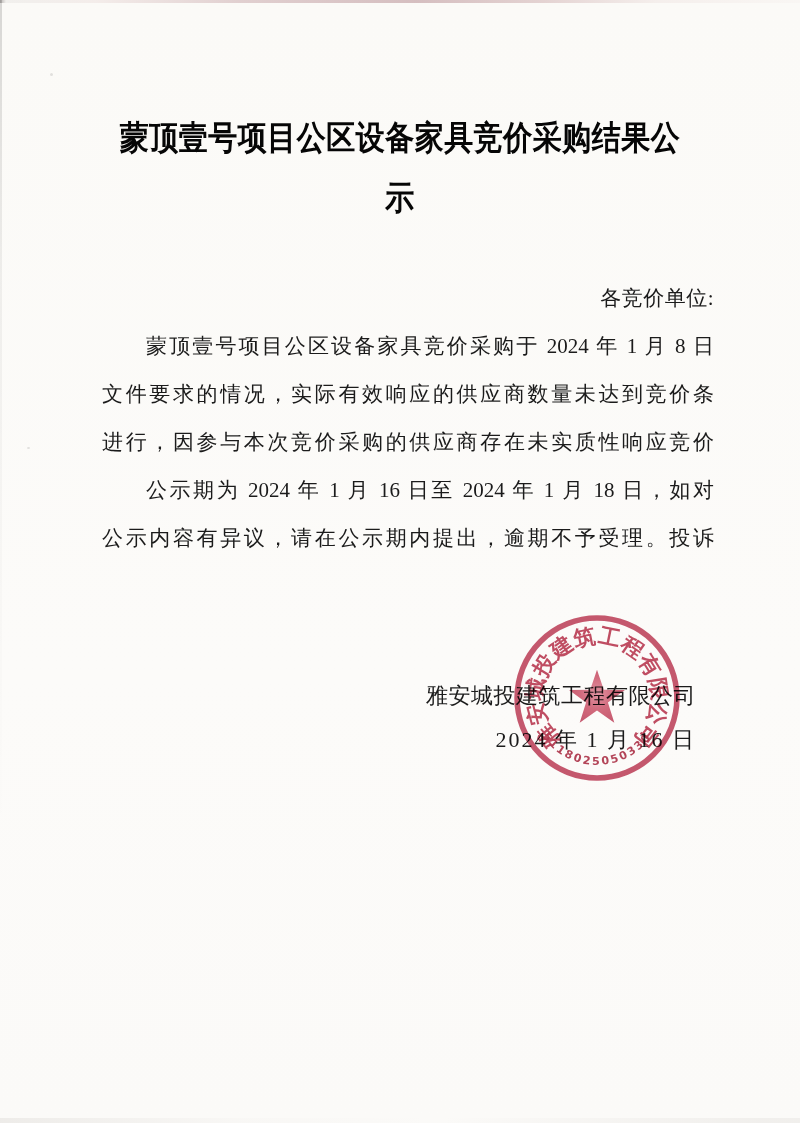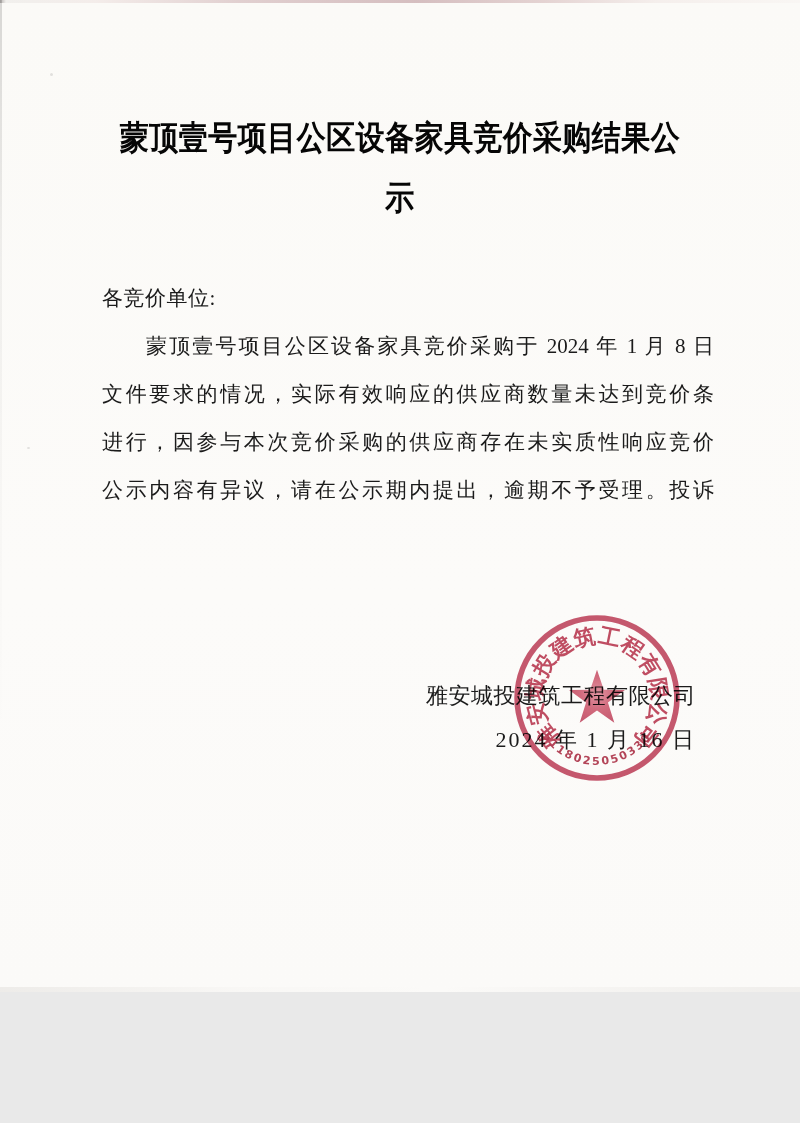--- a/index.html
+++ b/index.html
@@ -3,21 +3,21 @@
 <meta charset="utf-8">
 <style>
   html,body { margin:0; padding:0; }
   body {
     width:800px; height:1123px;
     font-family:"Liberation Serif","DejaVu Serif",serif;
     background:#e9e9e9;
   }
   .page {
     position:relative;
-    width:800px; height:992px;
+    width:800px; height:1123px;
     background:linear-gradient(180deg,#fbfaf7 0%, #fcfbf9 60%, #fbfaf8 100%);
     overflow:hidden;
     color:#1b1b1b;
   }
   
   .scan-top {
     position:absolute; top:0; left:0; right:0; height:3px;
     background:linear-gradient(90deg,
       rgba(60,50,50,.35) 0px, rgba(60,50,50,.05) 6px,
       rgba(180,120,120,.10) 12%, rgba(150,85,95,.26) 30%,
@@ -47,21 +47,21 @@
   }
 
   
   .doc-body {
     position:absolute; left:102px; top:274px; width:612px;
     font-size:21px; line-height:48px; color:#1b1b1b;
   }
   .bline { height:48px; }
   .just { text-align:justify; text-align-last:justify; }
   .indent { padding-left:44px; }
-  .left { text-align:left; letter-spacing:0.5px; }
+  .left { text-align:right; letter-spacing:0.5px; }
 
   
   .signature {
     position:absolute; right:104px; top:674px; width:400px;
     text-align:right; font-size:22px; line-height:44px; color:#1b1b1b;
     letter-spacing:0.5px;
   }
   .signature .date { letter-spacing:2px; }
 
   
@@ -95,20 +95,21 @@
   <div class="doc-title">
     <div>蒙顶壹号项目公区设备家具竞价采购结果公</div>
     <div>示</div>
   </div>
 
   <div class="doc-body">
     <div class="bline left">各竞价单位:</div>
     <div class="bline just indent">蒙顶壹号项目公区设备家具竞价采购于 2024 年 1 月 8 日</div>
     <div class="bline just">文件要求的情况，实际有效响应的供应商数量未达到竞价条</div>
     <div class="bline just">进行，因参与本次竞价采购的供应商存在未实质性响应竞价</div>
+    <div class="bline just indent">公示期为 2024 年 1 月 16 日至 2024 年 1 月 18 日，如对</div>
     <div class="bline just">公示内容有异议，请在公示期内提出，逾期不予受理。投诉</div>
   </div>
 
   <div class="signature">
     <div class="company">雅安城投建筑工程有限公司</div>
     <div class="date">2024 年 1 月 16 日</div>
   </div>
 
   <div class="seal">
     <svg width="172" height="172" viewBox="0 0 170 170">

